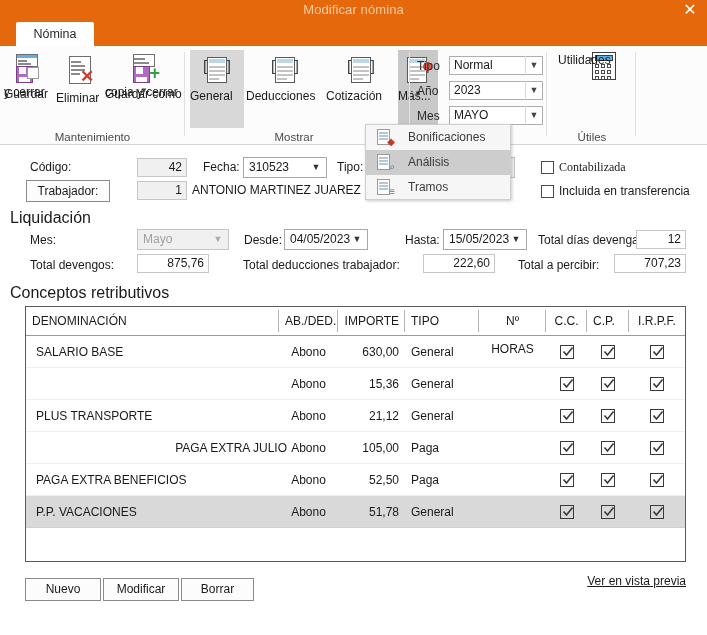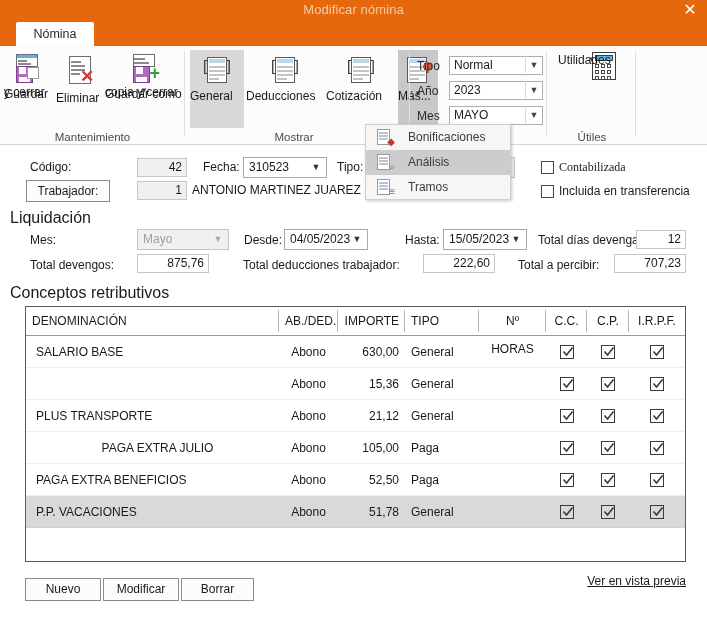--- a/index.html
+++ b/index.html
@@ -436,21 +436,21 @@
           <span class="vsep"></span>
       </div>
       <div class="th" style="left:453px;width:67px;text-align:center;">
         <span class="txt">Nº HORAS</span>
           <span class="vsep"></span>
       </div>
       <div class="th" style="left:520px;width:41px;text-align:center;">
         <span class="txt">C.C.</span>
           <span class="vsep"></span>
       </div>
-      <div class="th" style="left:561px;width:42px;text-align:center;">
+      <div class="th" style="left:561px;width:42px;">
         <span class="txt">C.P.</span>
           <span class="vsep"></span>
       </div>
       <div class="th" style="left:603px;width:56px;text-align:center;">
         <span class="txt">I.R.P.F.</span>
       </div>
     </div>
     <div id="table-body">
         <div class="trow">
           <div class="td" style="left: 0px; width: 253px; text-align: left; padding-left: 10px;">SALARIO BASE</div>
@@ -511,21 +511,21 @@
               <polyline points="1.5,5.5 4.5,9 10.5,1.5" fill="none" stroke="#3a3a3a" stroke-width="1.6"></polyline>
             </svg>
           </div>
           <div class="cellchk" style="left: 624px;">
             <svg width="12" height="12" viewBox="0 0 12 12">
               <polyline points="1.5,5.5 4.5,9 10.5,1.5" fill="none" stroke="#3a3a3a" stroke-width="1.6"></polyline>
             </svg>
           </div>
         </div>
         <div class="trow">
-          <div class="td" style="left: 0px; width: 253px; text-align: center; padding-left: 10px;">PAGA EXTRA JULIO</div>
+          <div class="td" style="left: 8px; width: 253px; text-align: right; padding-left: 10px;">PAGA EXTRA JULIO</div>
           <div class="td" style="left: 253px; width: 59px; text-align: center;">Abono</div>
           <div class="td" style="left: 312px; width: 67px; text-align: right; padding-right: 6px;">105,00</div>
           <div class="td" style="left: 379px; width: 74px; text-align: left; padding-left: 6px;">Paga</div>
           <div class="td" style="left: 453px; width: 67px; text-align: center;"></div>
           <div class="cellchk" style="left: 533.5px;">
             <svg width="12" height="12" viewBox="0 0 12 12">
               <polyline points="1.5,5.5 4.5,9 10.5,1.5" fill="none" stroke="#3a3a3a" stroke-width="1.6"></polyline>
             </svg>
           </div>
           <div class="cellchk" style="left: 575px;">

